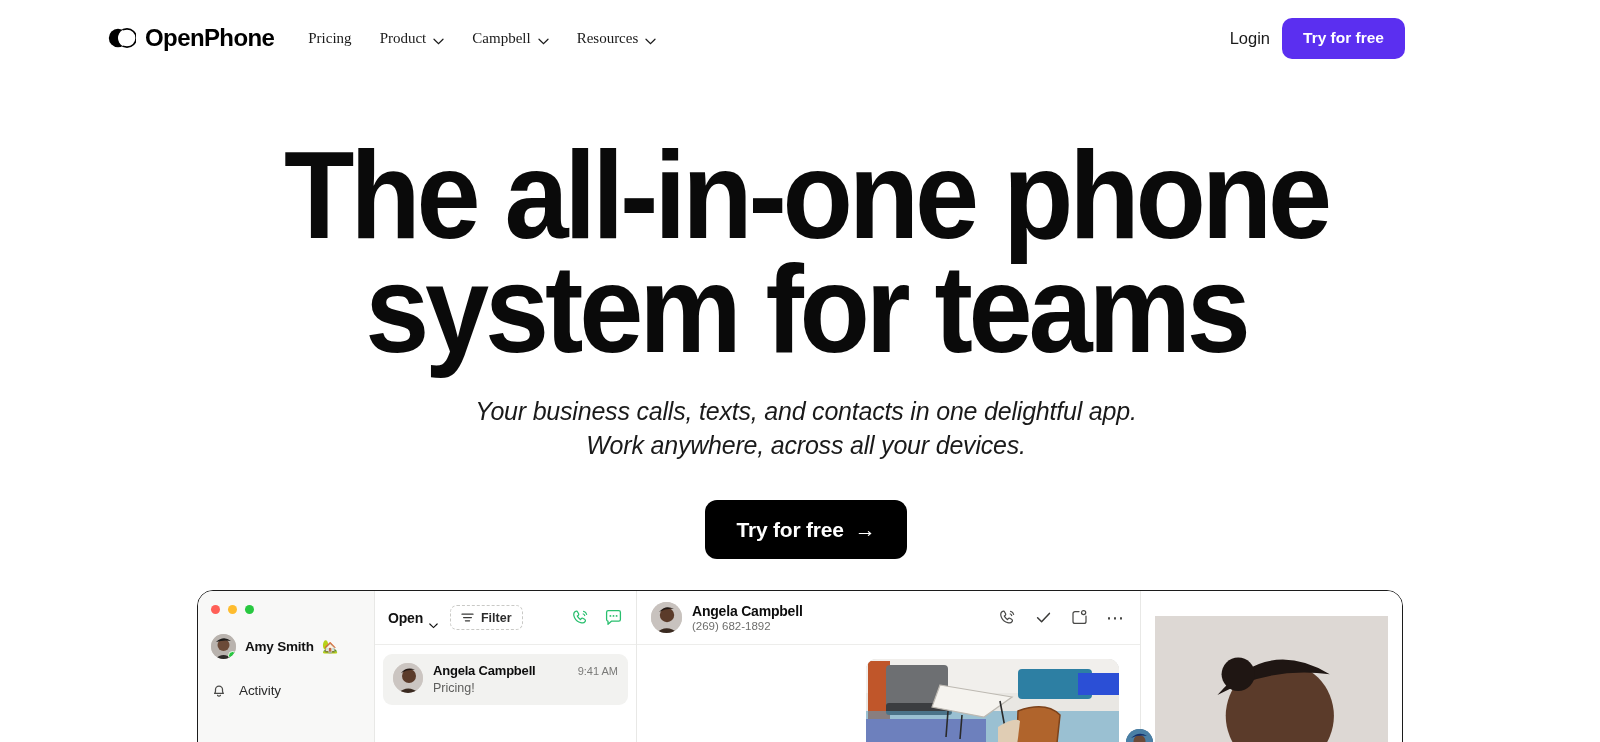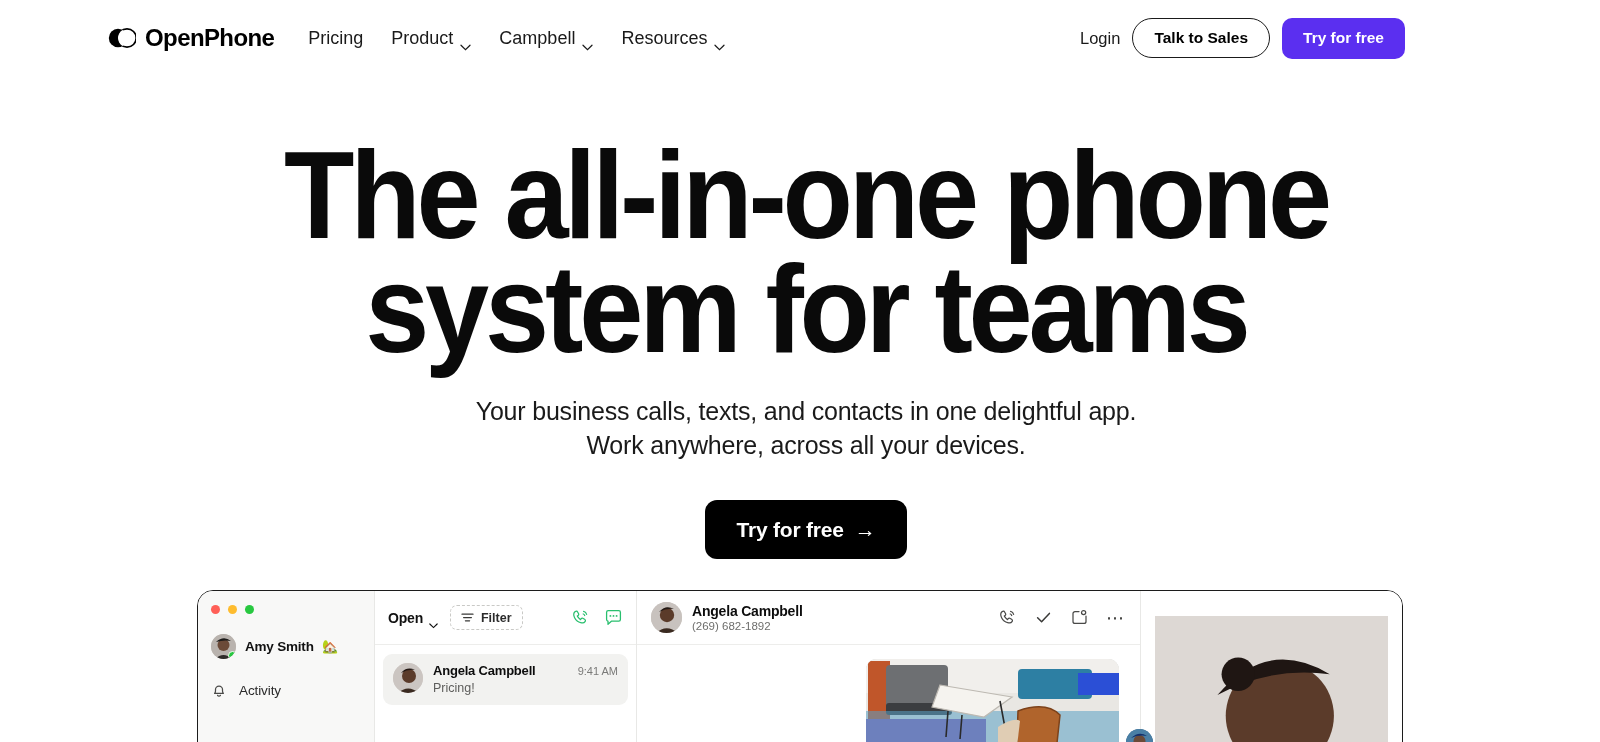--- a/index.html
+++ b/index.html
@@ -32,27 +32,28 @@
   .brand-name {
     font-size: 24px;
     font-weight: 700;
     letter-spacing: -0.6px;
     color: #000000;
     white-space: nowrap;
   }
   .nav-links { display: flex; align-items: center; gap: 28px; }
   .nav-link {
     display: flex;
-    align-items: center;
+    align-items: flex-start;
     gap: 7px;
-    font-size: 18px;
+    font-size: 15px;
     color: #1a1a1a;
     cursor: pointer;
     white-space: nowrap;
     line-height: 1;
+    font-family: Liberation Serif, serif;
   }
   .chev {
     width: 11px; height: 7px; display: block; flex: 0 0 auto;
     margin-top: 2px;
   }
   .nav-right {
     margin-left: auto;
     display: flex;
     align-items: center;
     gap: 12px;
@@ -104,20 +105,21 @@
     transform-origin: center top;
   }
   .hero-title .line { display: block; }
   .hero-sub {
     margin-top: 29px;
     font-size: 25px;
     line-height: 1.34;
     color: #1a1a1a;
     font-weight: 400;
     letter-spacing: -0.2px;
+    font-style: italic;
   }
   .hero-sub .line { display: block; }
   .hero-cta-wrap { margin-top: 38px; display: flex; justify-content: center; }
   .hero-cta {
     background: #000000;
     color: #ffffff;
     border: none;
     border-radius: 12px;
     height: 59px;
     padding: 0 31px;
@@ -324,21 +326,20 @@
         <svg viewBox="0 0 11 7" xmlns="http://www.w3.org/2000/svg">
             <path d="M1 1.2 L5.5 5.6 L10 1.2" fill="none" stroke="#1a1a1a" stroke-width="1.25" stroke-linecap="round"></path>
           </svg>
       </span>
     </div>
 
   </div>
 
   <div class="nav-right">
     <span class="login-link">Login</span>
-    <button class="btn-outline">Talk to Sales</button>
     <button class="btn-primary" id="nav-try-free" style="background: rgb(91, 47, 240);">Try for free</button>
   </div>
 
 </div>
 
 <div class="hero">
 
   <h1 class="hero-title">
     <span class="line">The all-in-one phone</span>
     <span class="line">system for teams</span>

